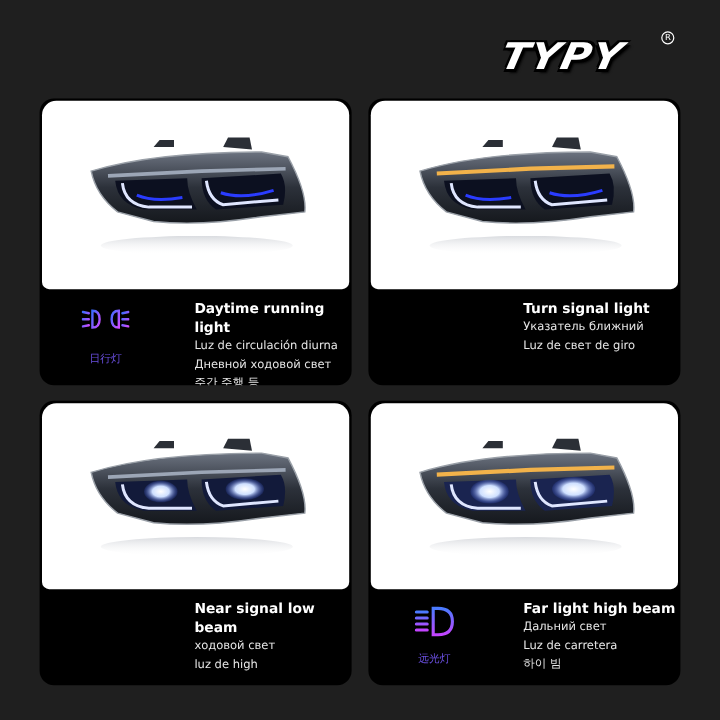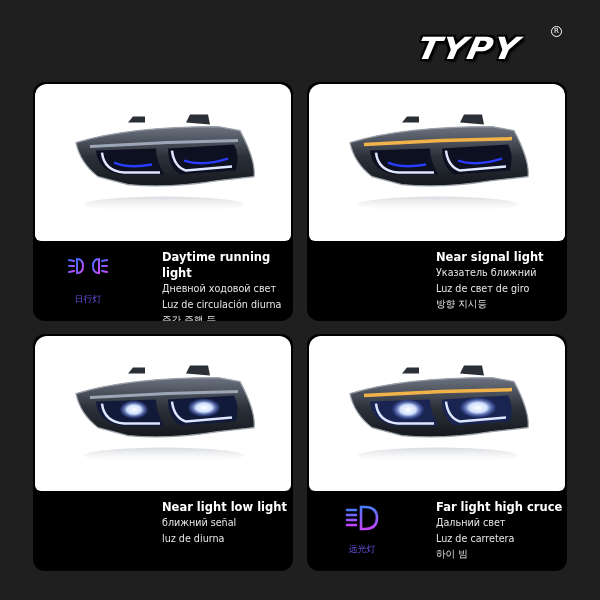--- a/index.html
+++ b/index.html
@@ -97,22 +97,22 @@
           <path d="M9 4 Q15 4 15 11 Q15 18 9 18 Z"></path>
           <path d="M1 5 L6 6 M1 11 L6 11 M1 17 L6 16"></path>
           <path d="M31 4 Q25 4 25 11 Q25 18 31 18 Z"></path>
           <path d="M39 5 L34 6 M39 11 L34 11 M39 17 L34 16"></path>
         </g>
       </svg>
       <div class="icon-caption">日行灯</div>
     </div>
     <div class="titles">
       <div class="t-main">Daytime running light</div>
+      <div class="t-sub">Luz de circulación diurna</div>
       <div class="t-sub">Дневной ходовой свет</div>
-      <div class="t-sub">Luz de circulación diurna</div>
       <div class="t-sub">주간 주행 등</div>
     </div>
   </div>
 </div>
 
 <div class="card" style="left:307px; top:82px; width:260px; height:239px;">
   <div class="photo" style="height:157px;">
     <svg class="lamp" width="190" height="120" viewBox="0 0 190 120">
       <path d="M8 42 Q60 26 150 26 L172 30 Q188 60 186 76 L150 80 Q100 88 60 84 L30 76 Q12 62 8 42 Z" fill="url(#housing)" stroke="#9aa0a8" stroke-width="1.2"></path>
       <path d="M118 22 l4 -8 l18 0 l2 10 z" fill="#2b2f36"></path>
@@ -122,24 +122,23 @@
       <path d="M100 48 Q100 66 112 74 L168 70 Q172 54 166 44 Z" fill="#0c1020"></path>
       <path d="M34 52 Q36 70 56 72 L92 72" stroke="#dfe6ff" stroke-width="2.5" fill="none"></path>
       <path d="M104 50 Q106 66 118 70 L164 66" stroke="#dfe6ff" stroke-width="2.5" fill="none"></path>
       <path d="M46 62 Q60 68 84 64" stroke="#2a3cff" stroke-width="2.5" fill="none"></path>
       <path d="M116 60 Q134 66 160 58" stroke="#2a3cff" stroke-width="2.5" fill="none"></path>
       <ellipse cx="96" cy="104" rx="80" ry="8" fill="url(#reflect)"></ellipse>
     </svg>
   </div>
   <div class="info" style="height:80px;">
     <div class="titles">
-      <div class="t-main">Near signal light</div>
+      <div class="t-main">Turn signal light</div>
       <div class="t-sub">Указатель ближний</div>
       <div class="t-sub">Luz de свет de giro</div>
-      <div class="t-sub">방향 지시등</div>
     </div>
   </div>
 </div>
 
 <div class="card" style="left:33px; top:334px; width:260px; height:237px;">
   <div class="photo" style="height:155px;">
     <svg class="lamp" width="190" height="120" viewBox="0 0 190 120">
       <path d="M8 42 Q60 26 150 26 L172 30 Q188 60 186 76 L150 80 Q100 88 60 84 L30 76 Q12 62 8 42 Z" fill="url(#housing)" stroke="#9aa0a8" stroke-width="1.2"></path>
       <path d="M118 22 l4 -8 l18 0 l2 10 z" fill="#2b2f36"></path>
       <path d="M60 22 l5 -6 l12 0 l0 6 z" fill="#2b2f36"></path>
@@ -148,23 +147,23 @@
       <path d="M100 48 Q100 66 112 74 L168 70 Q172 54 166 44 Z" fill="#121a3a"></path>
       <ellipse cx="66" cy="58" rx="14" ry="9" fill="url(#beam)"></ellipse>
       <ellipse cx="136" cy="56" rx="16" ry="9" fill="url(#beam)"></ellipse>
       <path d="M34 52 Q36 70 56 72 L92 72" stroke="#dfe6ff" stroke-width="2.5" fill="none"></path>
       <path d="M104 50 Q106 66 118 70 L164 66" stroke="#dfe6ff" stroke-width="2.5" fill="none"></path>
       <ellipse cx="96" cy="104" rx="80" ry="8" fill="url(#reflect)"></ellipse>
     </svg>
   </div>
   <div class="info" style="height:80px;">
     <div class="titles">
-      <div class="t-main">Near light low light</div>
-      <div class="t-sub">ближний señal</div>
-      <div class="t-sub">luz de diurna</div>
+      <div class="t-main">Near signal low beam</div>
+      <div class="t-sub">ходовой свет</div>
+      <div class="t-sub">luz de high</div>
     </div>
   </div>
 </div>
 
 <div class="card" style="left:307px; top:334px; width:260px; height:237px;">
   <div class="photo" style="height:155px;">
     <svg class="lamp" width="190" height="120" viewBox="0 0 190 120">
       <path d="M8 42 Q60 26 150 26 L172 30 Q188 60 186 76 L150 80 Q100 88 60 84 L30 76 Q12 62 8 42 Z" fill="url(#housing)" stroke="#9aa0a8" stroke-width="1.2"></path>
       <path d="M118 22 l4 -8 l18 0 l2 10 z" fill="#2b2f36"></path>
       <path d="M60 22 l5 -6 l12 0 l0 6 z" fill="#2b2f36"></path>
@@ -182,19 +181,19 @@
     <div class="icon-wrap">
       <svg width="34" height="26" viewBox="0 0 34 26">
         <g stroke="url(#igv)" stroke-width="2.6" fill="none" stroke-linecap="round">
           <path d="M2 5 L11 5 M2 10 L11 10 M2 15 L11 15 M2 20 L11 20"></path>
           <path d="M16 2 L20 2 Q32 2 32 13 Q32 24 20 24 L16 24 Z"></path>
         </g>
       </svg>
       <div class="icon-caption">远光灯</div>
     </div>
     <div class="titles">
-      <div class="t-main">Far light high cruce</div>
+      <div class="t-main">Far light high beam</div>
       <div class="t-sub">Дальний свет</div>
       <div class="t-sub">Luz de carretera</div>
       <div class="t-sub">하이 빔</div>
     </div>
   </div>
 </div>
 
 </body></html>

